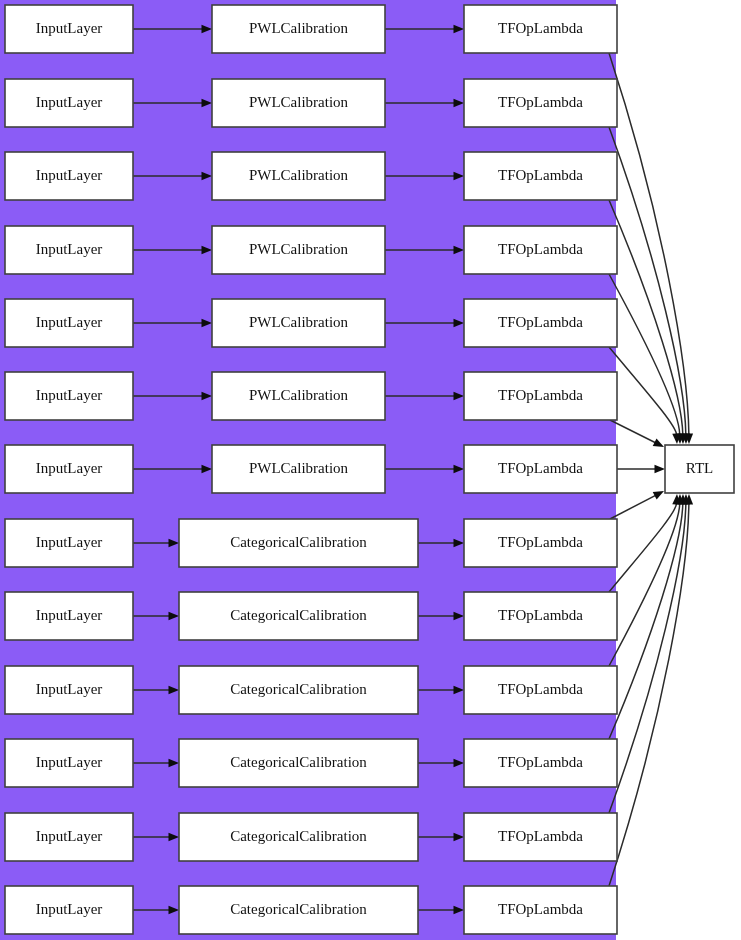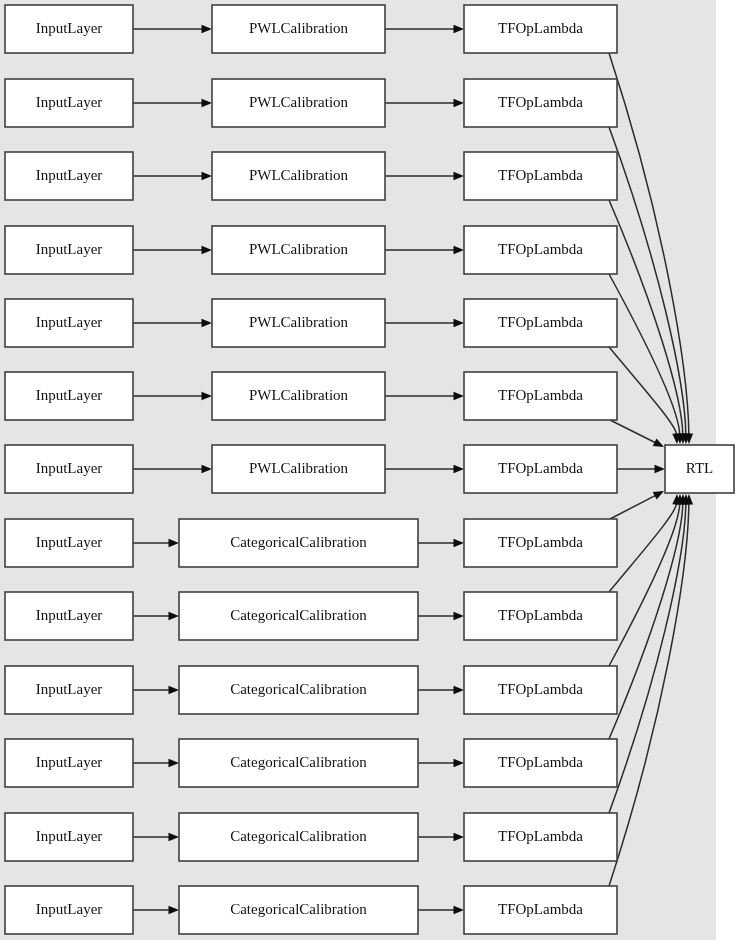--- a/index.html
+++ b/index.html
@@ -8,23 +8,23 @@
     background: #ffffff;
   }
   body {
     width: 741px;
     height: 940px;
     font-family: "Liberation Serif", "DejaVu Serif", serif;
     overflow: hidden;
   }
   #graph-root {
     position: relative;
-    width: 716px;
+    width: 616px;
     height: 940px;
-    background: #e5e5e5;
+    background: #8b5cf6;
   }
   svg#graph-canvas {
     position: absolute;
     top: 0;
     left: 0;
     width: 741px;
     height: 940px;
     display: block;
   }
   .node-box {

